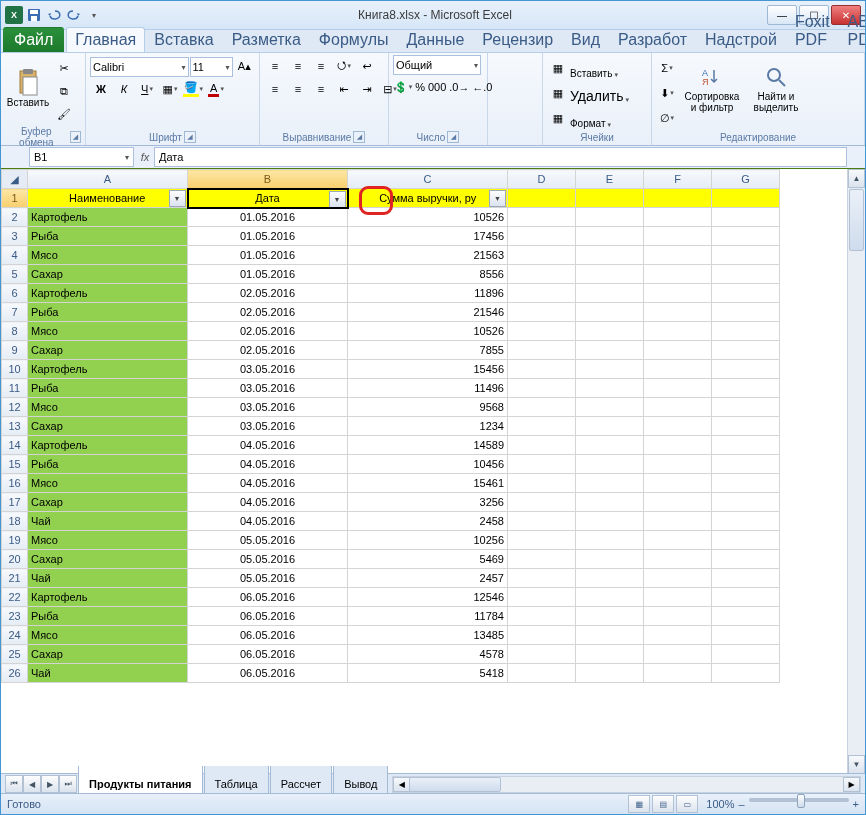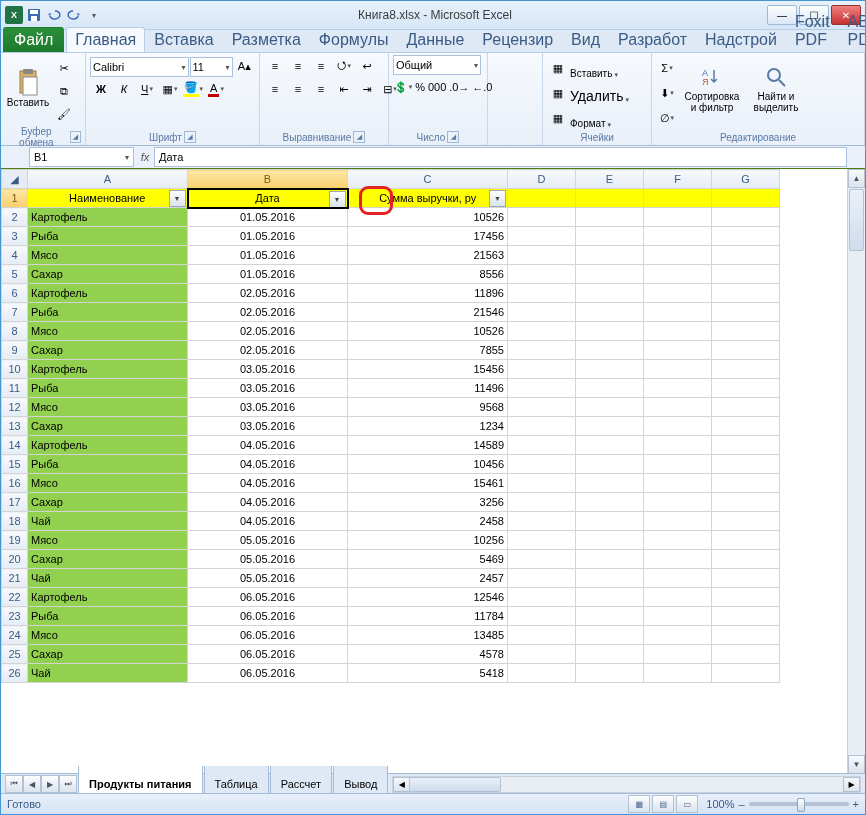--- a/index.html
+++ b/index.html
@@ -73,21 +73,21 @@
 .stab{padding:12px 10px;background:#fff;border:1px solid #a4bbd7;border-top:none;border-radius:0 0 4px 4px;margin-left:1px;}
 .stab.active{background:#fff;font-weight:bold;}
 .stab.in{background:#dfe9f5;}
 .hscroll{flex:1;margin:0 4px;height:15px;background:#e9eef5;border:1px solid #c8d2df;position:relative;}
 .hscroll .btn{position:absolute;top:0;width:15px;height:13px;background:linear-gradient(#f7f9fc,#dbe3ed);border:1px solid #b2c1d4;display:flex;align-items:center;justify-content:center;font-size:8px;}
 .hscroll .thumb{position:absolute;left:16px;top:0;height:13px;width:90px;background:linear-gradient(#eaf0f8,#cfdced);border:1px solid #b2c1d4;border-radius:2px;}
 
 
 .status{position:absolute;left:0;right:0;bottom:0;height:20px;background:linear-gradient(#e8f0fa,#d5e3f3);border-top:1px solid #a4bbd7;display:flex;align-items:center;padding:0 6px;font-size:11px;color:#3a5b86;}
 .viewbtn{width:20px;height:16px;border:1px solid #b2c1d4;background:linear-gradient(#fdfdfd,#dbe3ed);margin-left:2px;display:flex;align-items:center;justify-content:center;font-size:8px;}
-.zoom{display:flex;align-items:center;gap:4px;margin-left:8px;}
+.zoom{display:flex;align-items:flex-start;gap:4px;margin-left:8px;}
 .slider{width:100px;height:4px;background:#b2c1d4;position:relative;border-radius:2px;}
 .slider .h{position:absolute;left:48px;top:-4px;width:6px;height:12px;background:linear-gradient(#fdfdfd,#cfdced);border:1px solid #8ea3bc;border-radius:2px;}
 
 
 svg{display:block;}
 </style>
 </head>
 <body>
 
 <div class="window">

